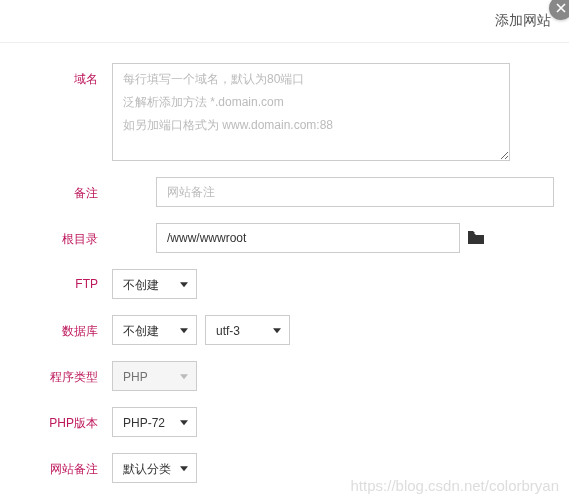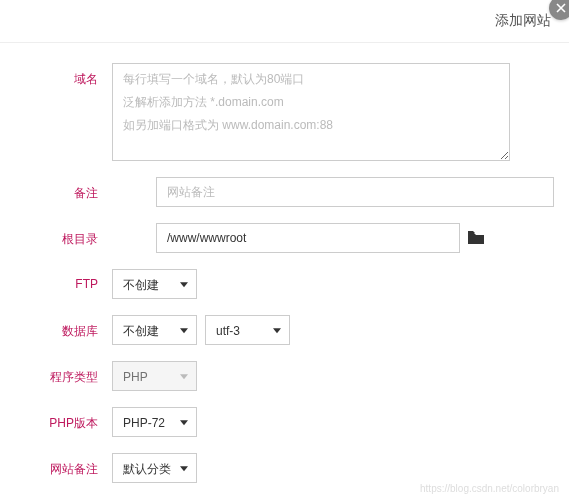--- a/index.html
+++ b/index.html
@@ -116,21 +116,21 @@
   height: 0;
   border-left: 4px solid transparent;
   border-right: 4px solid transparent;
   border-top: 5px solid #333;
 }
 .select.disabled .caret { border-top-color: #bbb; }
 .watermark {
   position: absolute;
   bottom: 6px;
   right: 10px;
-  font-size: 10px;
+  font-size: 15px;
   color: #ddd;
   pointer-events: none;
 }
 </style>
 </head>
 <body>
 
 <div class="dialog">
 
   <div class="close-btn">

